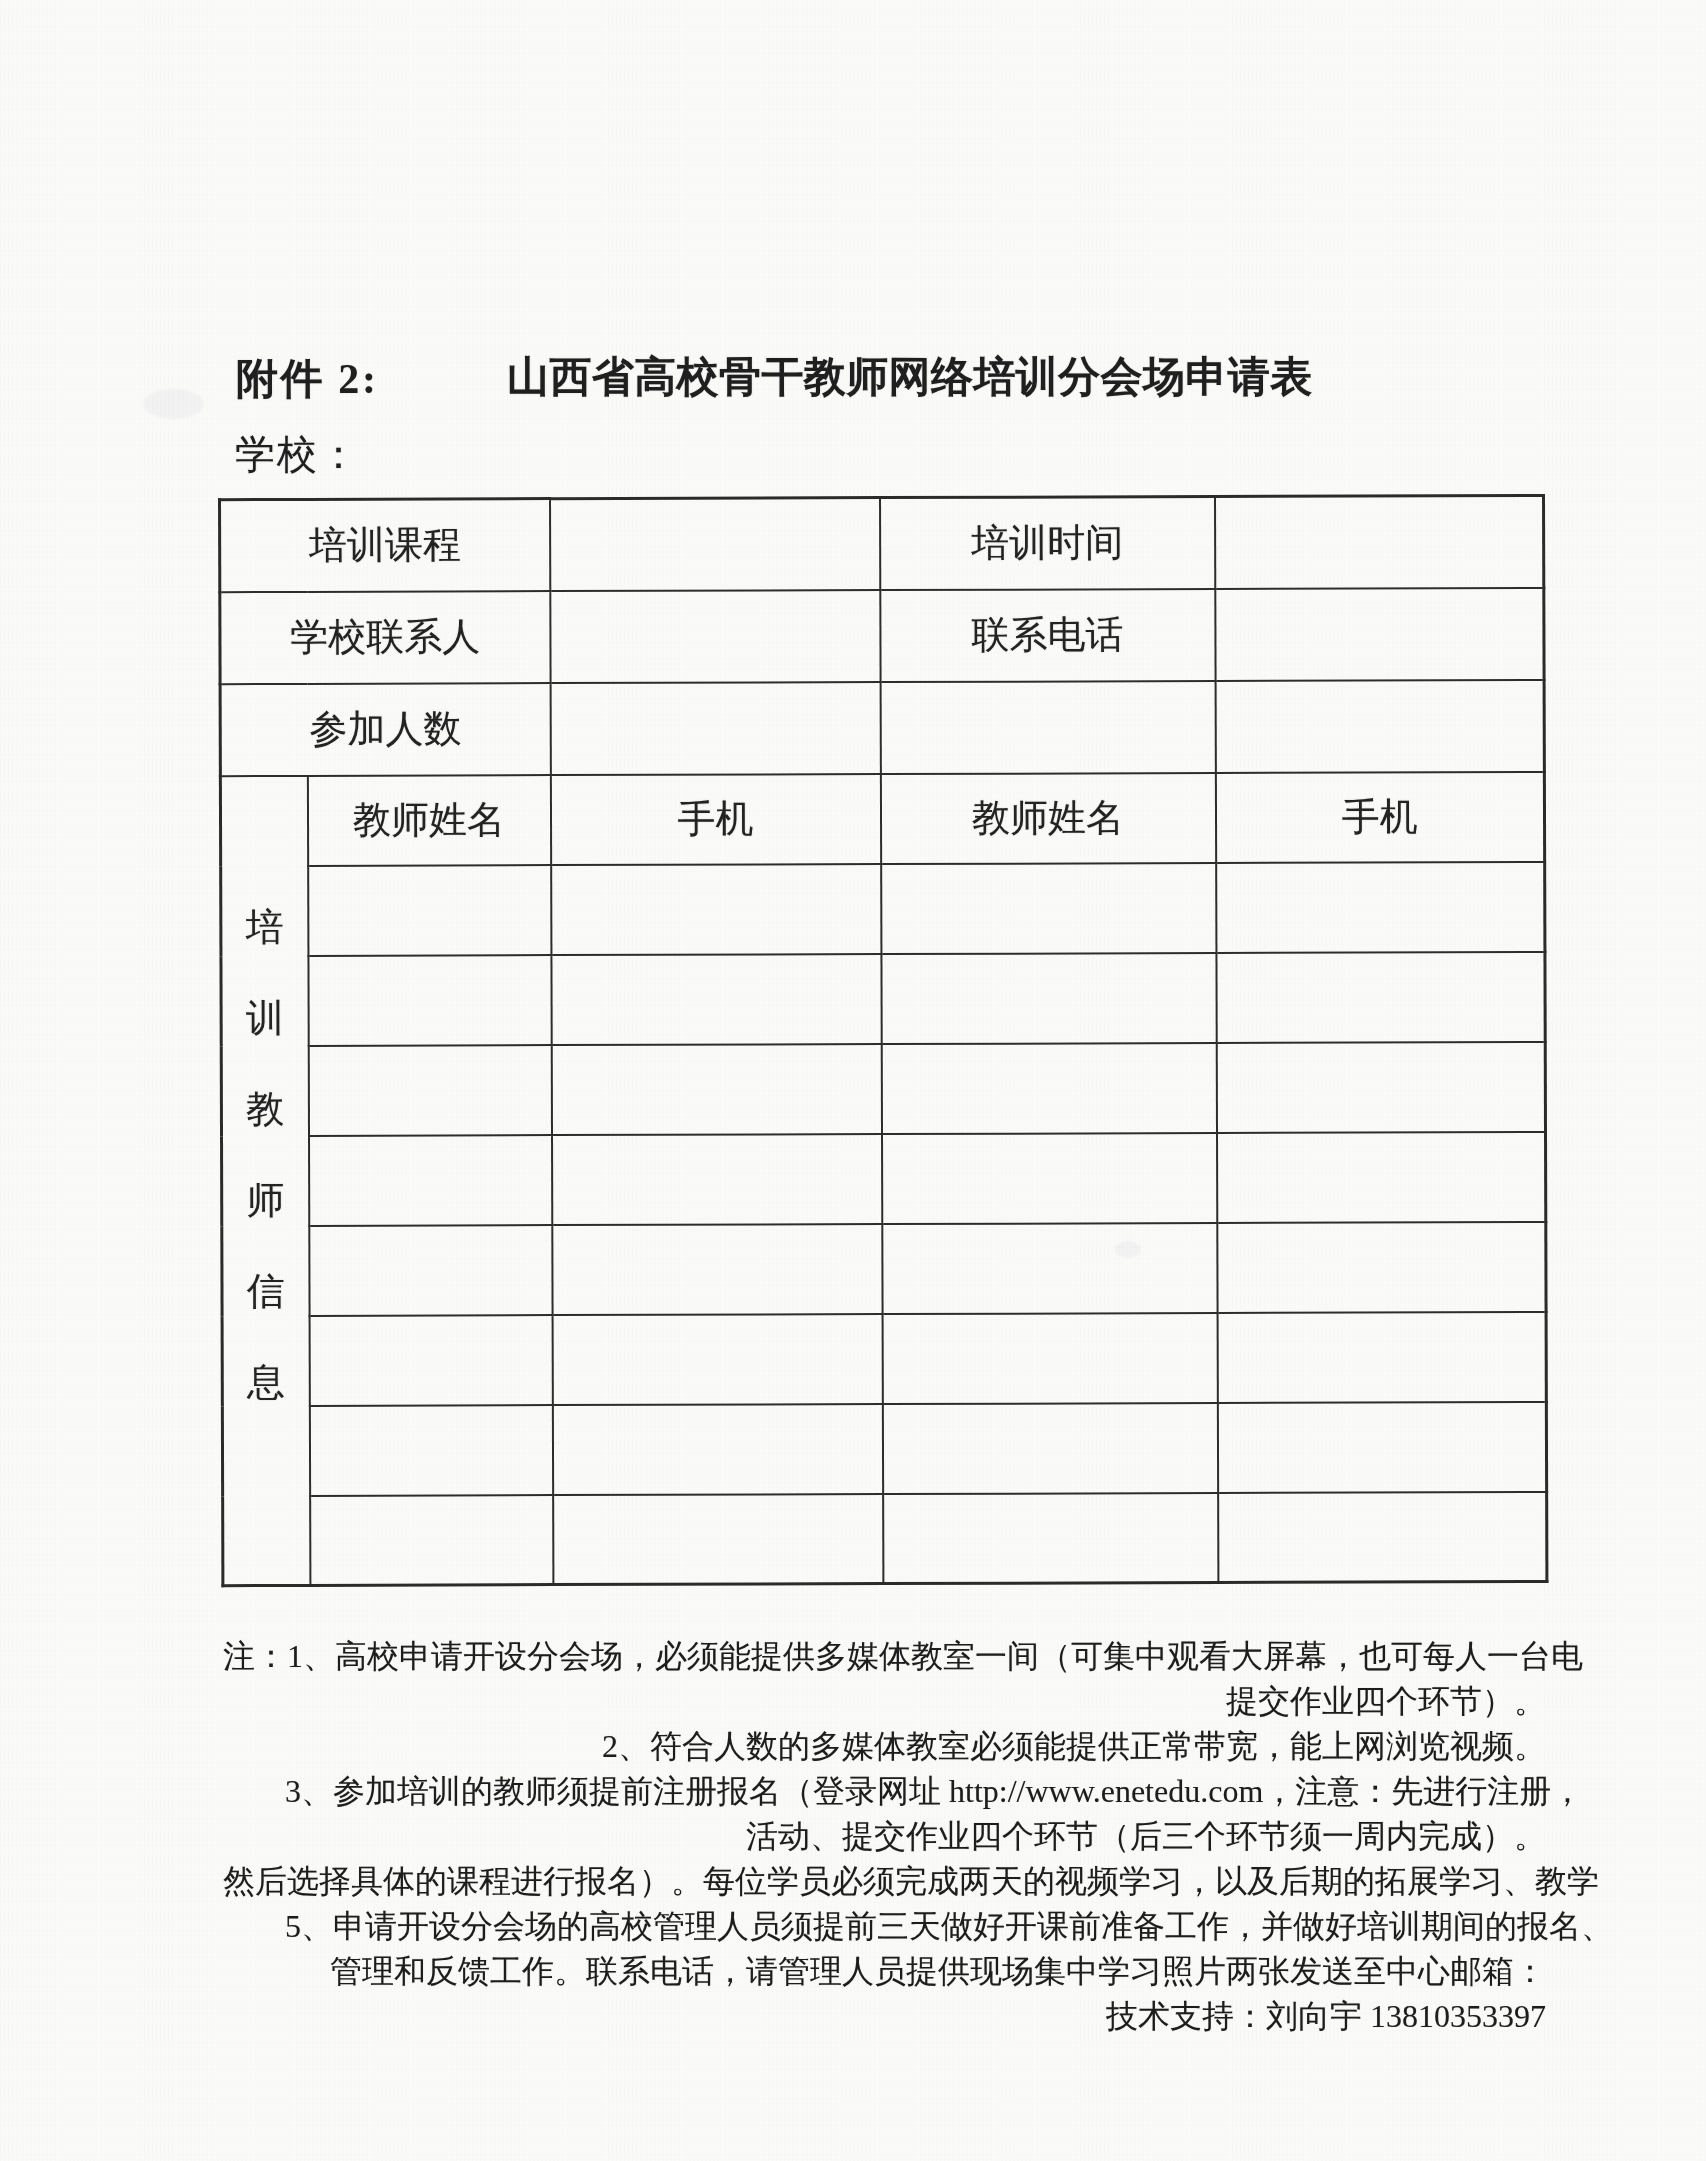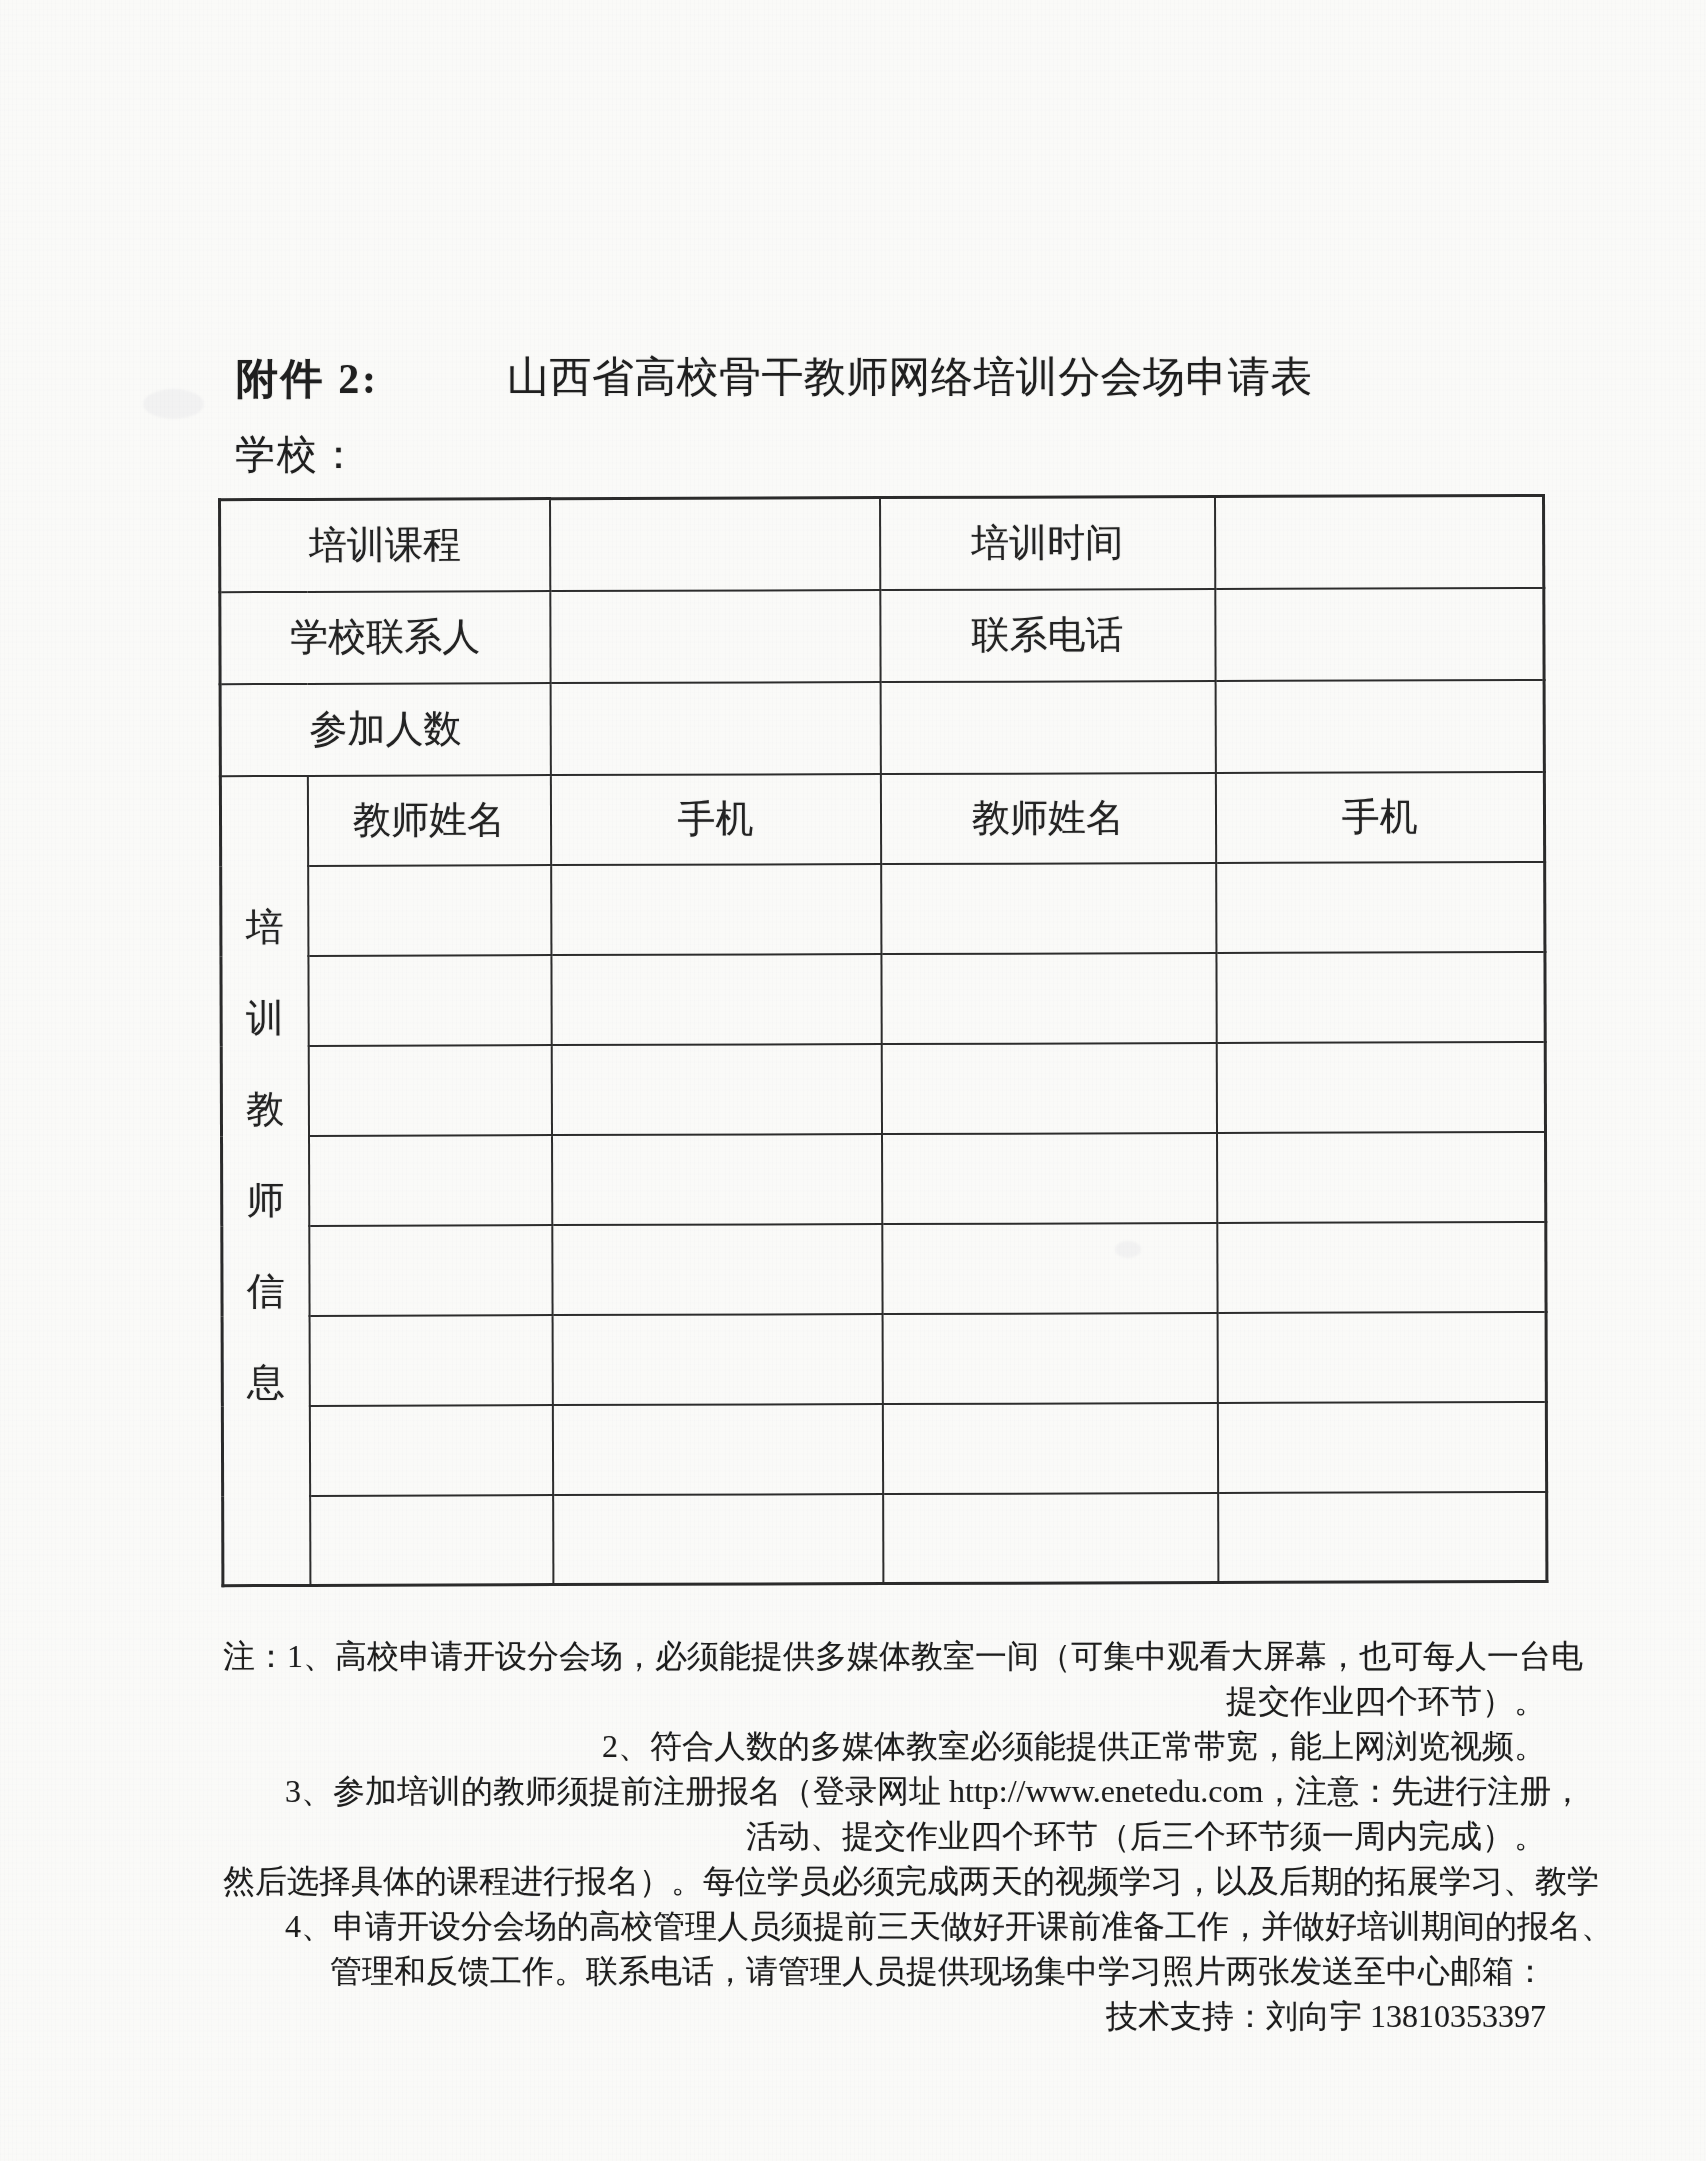--- a/index.html
+++ b/index.html
@@ -30,21 +30,21 @@
     font-size: 42px;
     font-weight: 700;
     letter-spacing: 2.6px;
     white-space: nowrap;
   }
   .form-title {
     position: absolute;
     left: 507px;
     top: 349px;
     font-size: 42px;
-    font-weight: 400;
+    font-weight: 700;
     font-family: "Liberation Sans", "DejaVu Sans", sans-serif;
     letter-spacing: 0.4px;
     white-space: nowrap;
   }
   .school-label {
     position: absolute;
     left: 235px;
     top: 427px;
     font-size: 40px;
     letter-spacing: 1.7px;
@@ -216,21 +216,21 @@
       </tbody>
   </table>
 
   <div class="notes">
       <div class="note-line ind0">注：1、高校申请开设分会场，必须能提供多媒体教室一间（可集中观看大屏幕，也可每人一台电</div>
       <div class="note-line ind0">提交作业四个环节）。</div>
       <div class="note-line ind1">2、符合人数的多媒体教室必须能提供正常带宽，能上网浏览视频。</div>
       <div class="note-line ind1">3、参加培训的教师须提前注册报名（登录网址 http://www.enetedu.com，注意：先进行注册，</div>
       <div class="note-line ind0">活动、提交作业四个环节（后三个环节须一周内完成）。</div>
       <div class="note-line ind0">然后选择具体的课程进行报名）。每位学员必须完成两天的视频学习，以及后期的拓展学习、教学</div>
-      <div class="note-line ind1">4、申请开设分会场的高校管理人员须提前三天做好开课前准备工作，并做好培训期间的报名、</div>
+      <div class="note-line ind1">5、申请开设分会场的高校管理人员须提前三天做好开课前准备工作，并做好培训期间的报名、</div>
       <div class="note-line ind0">管理和反馈工作。联系电话，请管理人员提供现场集中学习照片两张发送至中心邮箱：</div>
       <div class="note-line ind2">技术支持：刘向宇 13810353397</div>
     </div>
 
   <div class="scan-smudge" style="left:143px; top:389px; width:61px; height:30px;"></div>
   <div class="scan-smudge" style="left:1115px; top:1241px; width:26px; height:17.3px;"></div>
 
 </div>
 
 

